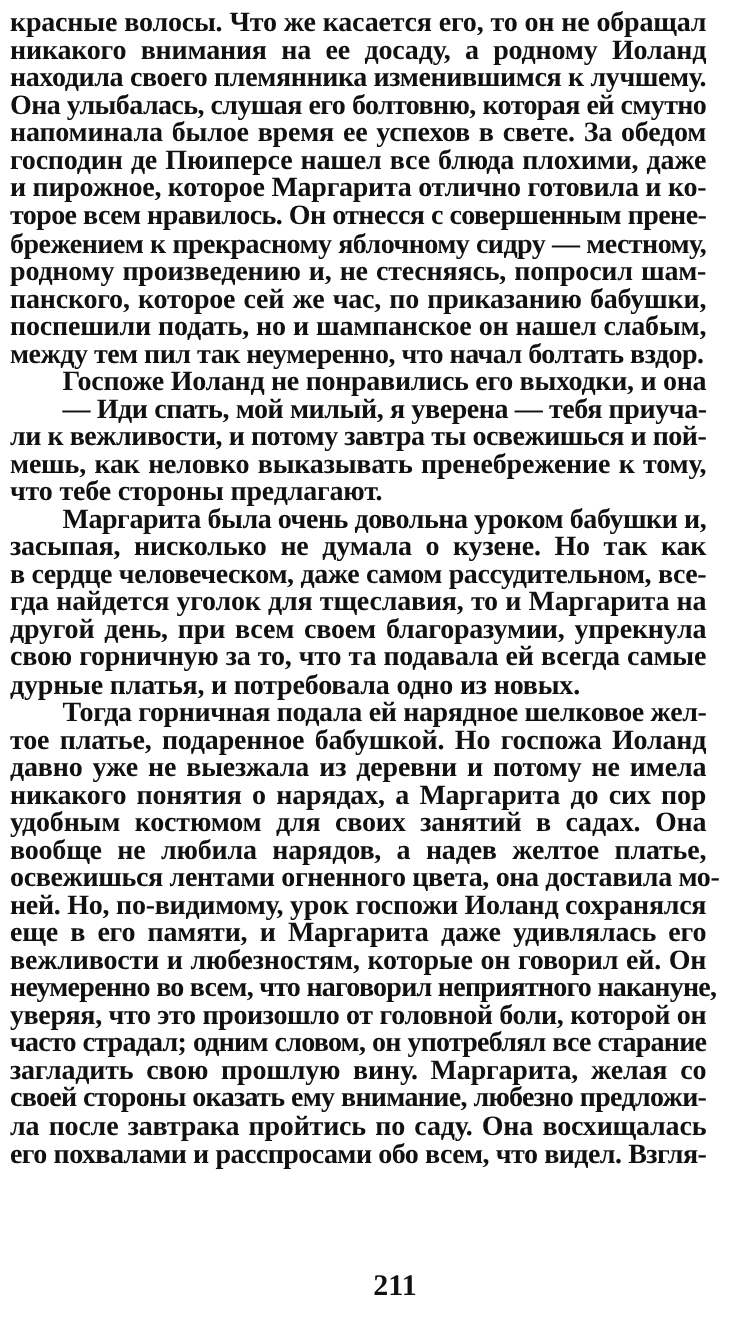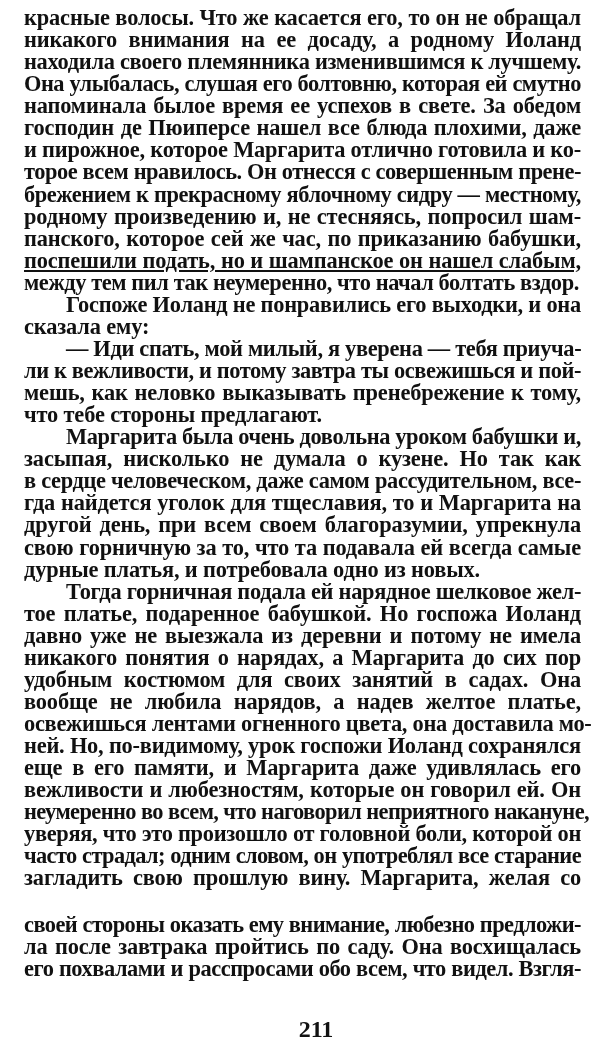--- a/index.html
+++ b/index.html
@@ -1,18 +1,18 @@
 <!DOCTYPE html>
 <html><head>
 <meta charset="utf-8">
 <style>
   html, body { margin:0; padding:0; background:#ffffff; }
   body { width:600px; height:1060px; position:relative; overflow:hidden; }
   .page {
-    position:absolute; left:24px; top:7px; width:557px;
+    position:absolute; left:8px; top:7px; width:557px;
     font-family:"Liberation Serif", "DejaVu Serif", serif;
     font-size:22.4px; line-height:24.65px; color:#111;
     font-weight:bold; letter-spacing:-0.15px;
   }
   .line { display:block; white-space:nowrap; text-align:justify; text-align-last:justify; height:24.65px; overflow:visible; }
   .line.last { text-align-last:left; }
   .line.indent { padding-left:42px; }
   .pagenum {
     position:absolute; left:16px; width:600px; top:1016px; text-align:center;
     font-family:"Liberation Serif", "DejaVu Serif", serif;
@@ -27,24 +27,23 @@
     <span class="line" style="height: 22.0667px;">никакого внимания на ее досаду, а родному Иоланд</span>
     <span class="line" style="height: 22.0667px; letter-spacing: -0.298936px;">находила своего племянника изменившимся к лучшему.</span>
     <span class="line" style="height: 22.0667px; letter-spacing: -0.485079px;">Она улыбалась, слушая его болтовню, которая ей смутно</span>
     <span class="line" style="height: 22.0667px;">напоминала былое время ее успехов в свете. За обедом</span>
     <span class="line" style="height: 22.0667px;">господин де Пюиперсе нашел все блюда плохими, даже</span>
     <span class="line" style="height: 22.0667px; letter-spacing: -0.214286px;">и пирожное, которое Маргарита отлично готовила и ко-</span>
     <span class="line" style="height: 22.0667px; letter-spacing: -0.464685px;">торое всем нравилось. Он отнесся с совершенным прене-</span>
     <span class="line" style="height: 22.0667px; letter-spacing: -0.423684px;">брежением к прекрасному яблочному сидру — местному,</span>
     <span class="line" style="height: 22.0667px;">родному произведению и, не стесняясь, попросил шам-</span>
     <span class="line" style="height: 22.0667px;">панского, которое сей же час, по приказанию бабушки,</span>
-    <span class="line" style="height: 22.0667px; text-decoration: underline;">поспешили подать, но и шампанское он нашел слабым,</span>
+    <span class="line" style="height: 22.0667px;">поспешили подать, но и шампанское он нашел слабым,</span>
     <span class="line last" style="height: 22.0667px; letter-spacing: -0.403076px;">между тем пил так неумеренно, что начал болтать вздор.</span>
     <span class="line indent" style="height: 22.0667px; letter-spacing: -0.235561px;">Госпоже Иоланд не понравились его выходки, и она</span>
-    <span class="line last" style="height: 22.0667px;">сказала ему:</span>
     <span class="line indent" style="height: 22.0667px; letter-spacing: -0.319912px;">— Иди спать, мой милый, я уверена — тебя приуча-</span>
     <span class="line" style="height: 22.0667px; letter-spacing: -0.403076px;">ли к вежливости, и потому завтра ты освежишься и пой-</span>
     <span class="line" style="height: 22.0667px;">мешь, как неловко выказывать пренебрежение к тому,</span>
     <span class="line last" style="height: 22.0667px;">что тебе стороны предлагают.</span>
     <span class="line indent" style="height: 22.0667px; letter-spacing: -0.36164px;">Маргарита была очень довольна уроком бабушки и,</span>
     <span class="line" style="height: 22.0667px;">засыпая, нисколько не думала о кузене. Но так как</span>
     <span class="line" style="height: 22.0667px; letter-spacing: -0.340813px;">в сердце человеческом, даже самом рассудительном, все-</span>
     <span class="line" style="height: 22.0667px;">гда найдется уголок для тщеславия, то и Маргарита на</span>
     <span class="line" style="height: 22.0667px;">другой день, при всем своем благоразумии, упрекнула</span>
     <span class="line" style="height: 22.0667px;">свою горничную за то, что та подавала ей всегда самые</span>
@@ -56,17 +55,17 @@
     <span class="line" style="height: 22.0667px;">удобным костюмом для своих занятий в садах. Она</span>
     <span class="line" style="height: 22.0667px;">вообще не любила нарядов, а надев желтое платье,</span>
     <span class="line" style="height: 22.0667px; letter-spacing: -0.277886px;">освежишься лентами огненного цвета, она доставила мо-</span>
     <span class="line" style="height: 22.0667px; letter-spacing: -0.214286px;">ней. Но, по-видимому, урок госпожи Иоланд сохранялся</span>
     <span class="line" style="height: 22.0667px;">еще в его памяти, и Маргарита даже удивлялась его</span>
     <span class="line" style="height: 22.0667px;">вежливости и любезностям, которые он говорил ей. Он</span>
     <span class="line" style="height: 22.0667px; letter-spacing: -0.585986px;">неумеренно во всем, что наговорил неприятного накануне,</span>
     <span class="line" style="height: 22.0667px; letter-spacing: -0.298936px;">уверяя, что это произошло от головной боли, которой он</span>
     <span class="line" style="height: 22.0667px; letter-spacing: -0.605959px;">часто страдал; одним словом, он употреблял все старание</span>
     <span class="line" style="height: 22.0667px;">загладить свою прошлую вину. Маргарита, желая со</span>
-    <span class="line" style="height: 22.0667px; letter-spacing: -0.545833px; margin-top: 24px;">своей стороны оказать ему внимание, любезно предложи-</span>
+    <span class="line" style="height: 22.0667px; letter-spacing: -0.545833px;">своей стороны оказать ему внимание, любезно предложи-</span>
     <span class="line" style="height: 22.0667px;">ла после завтрака пройтись по саду. Она восхищалась</span>
     <span class="line" style="height: 22.0667px; letter-spacing: -0.444221px;">его похвалами и расспросами обо всем, что видел. Взгля-</span>
   </div>
 <div class="pagenum">211</div>
 
 </body></html>

